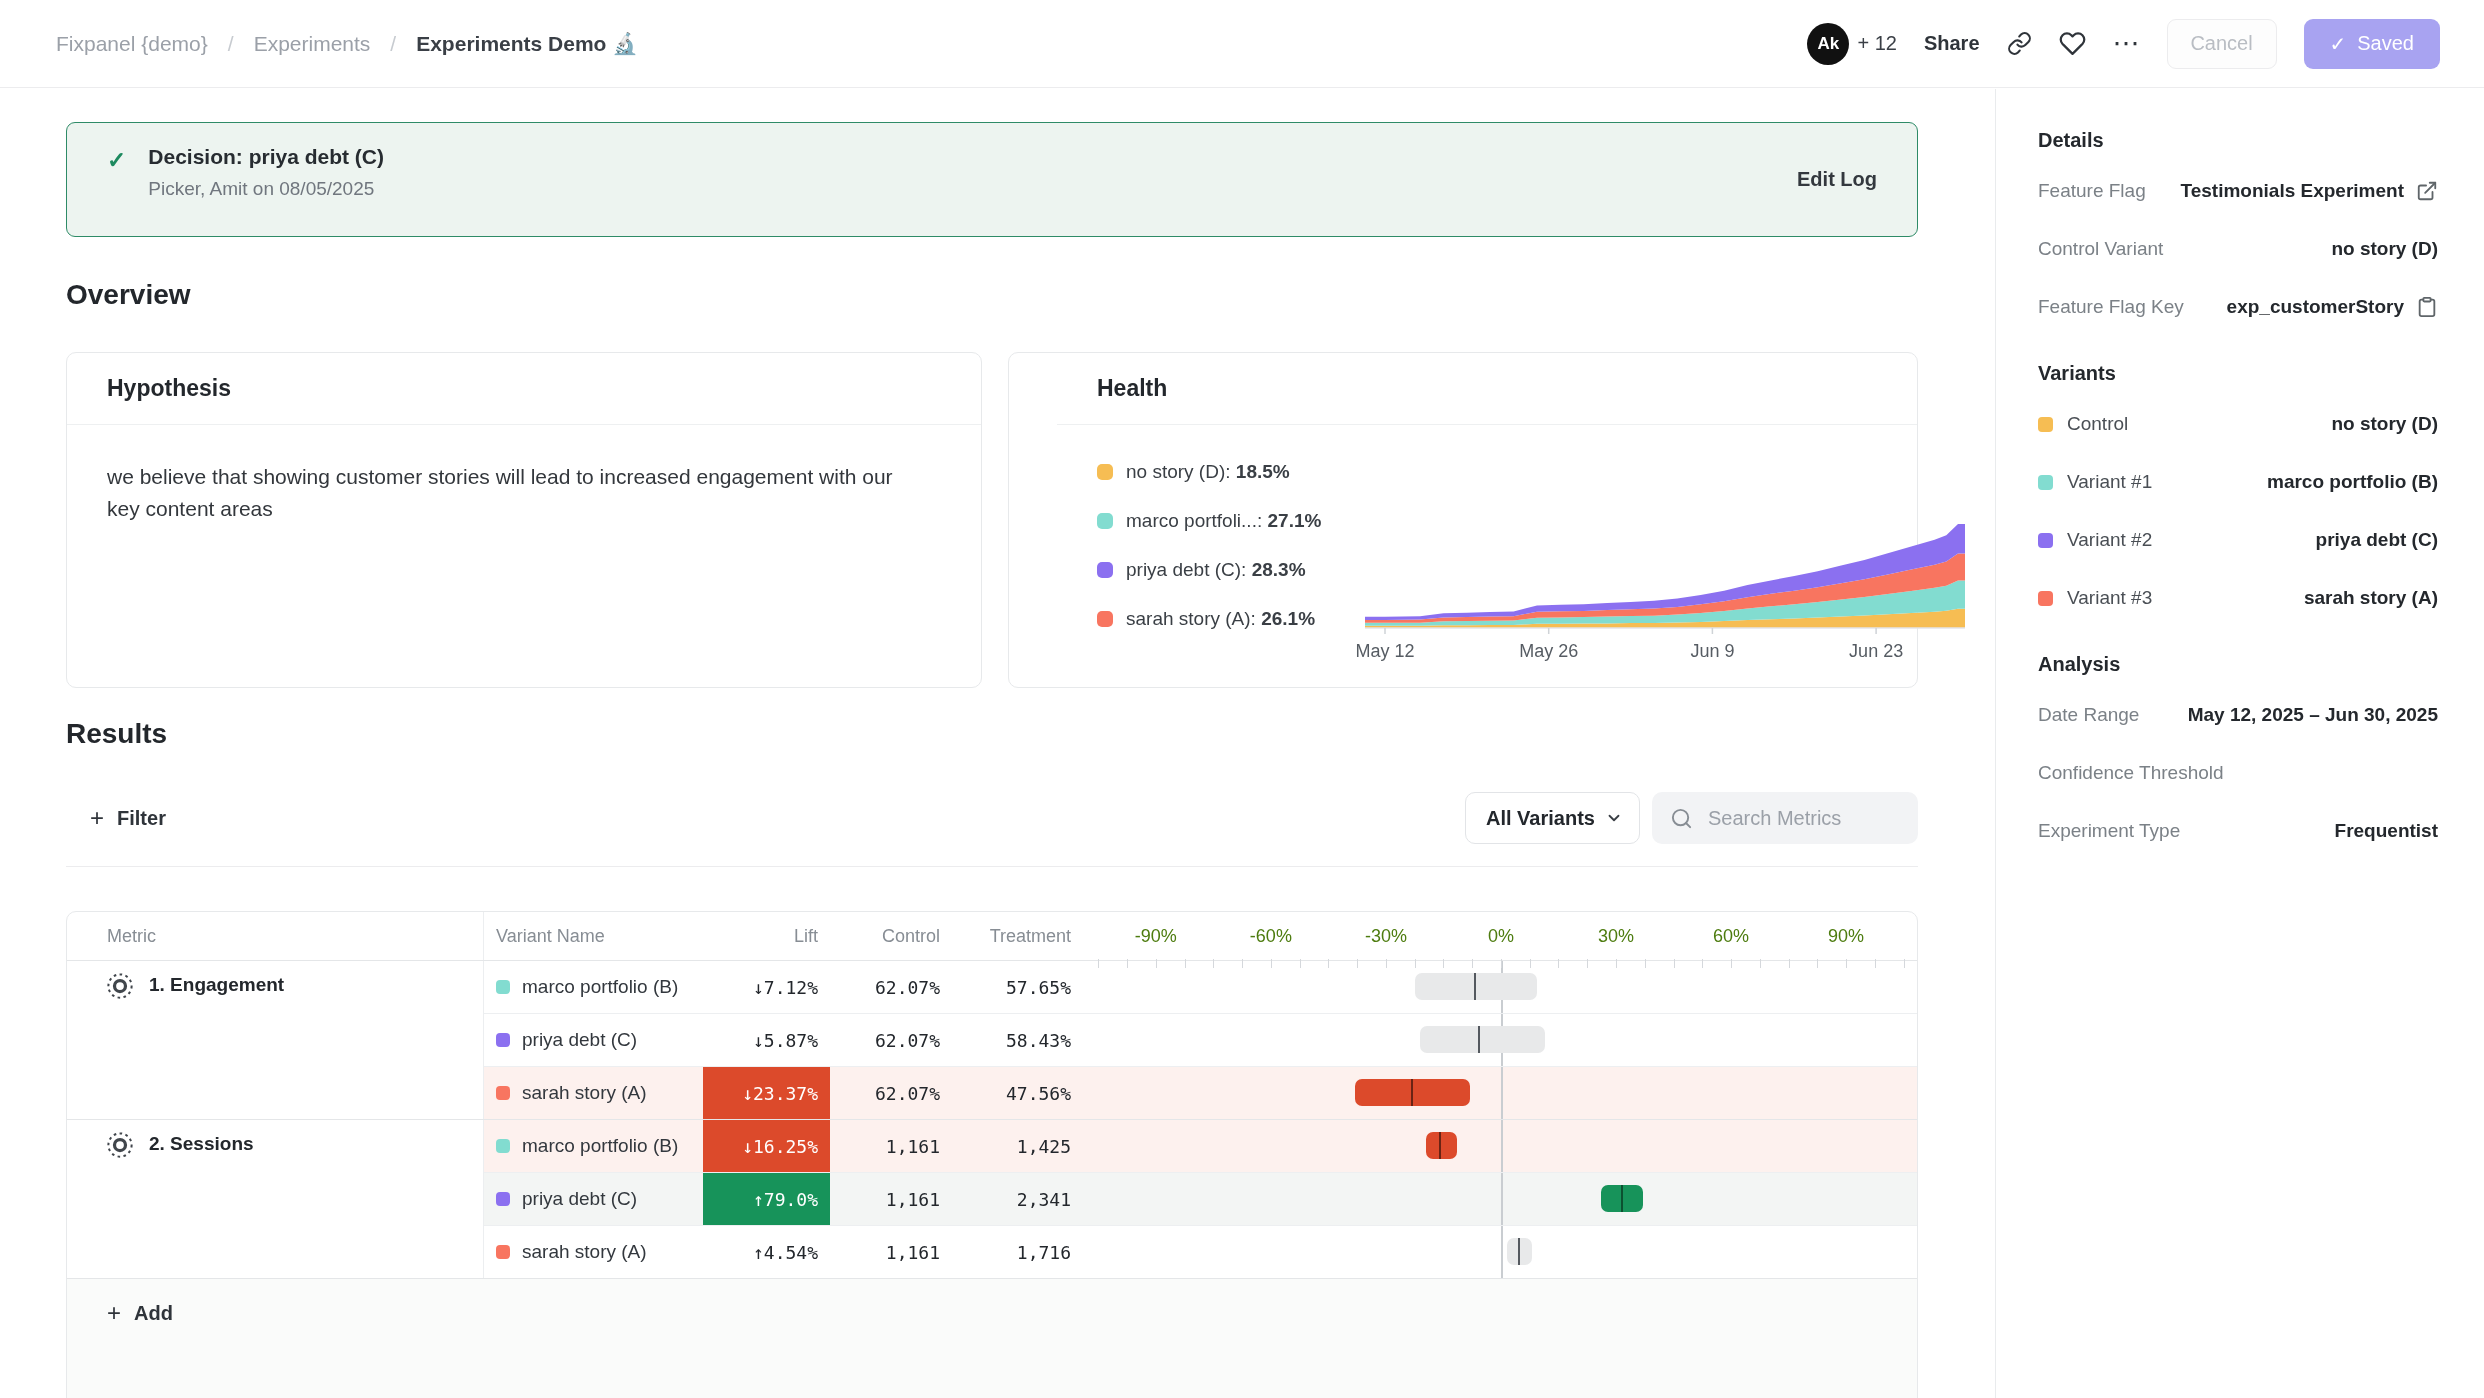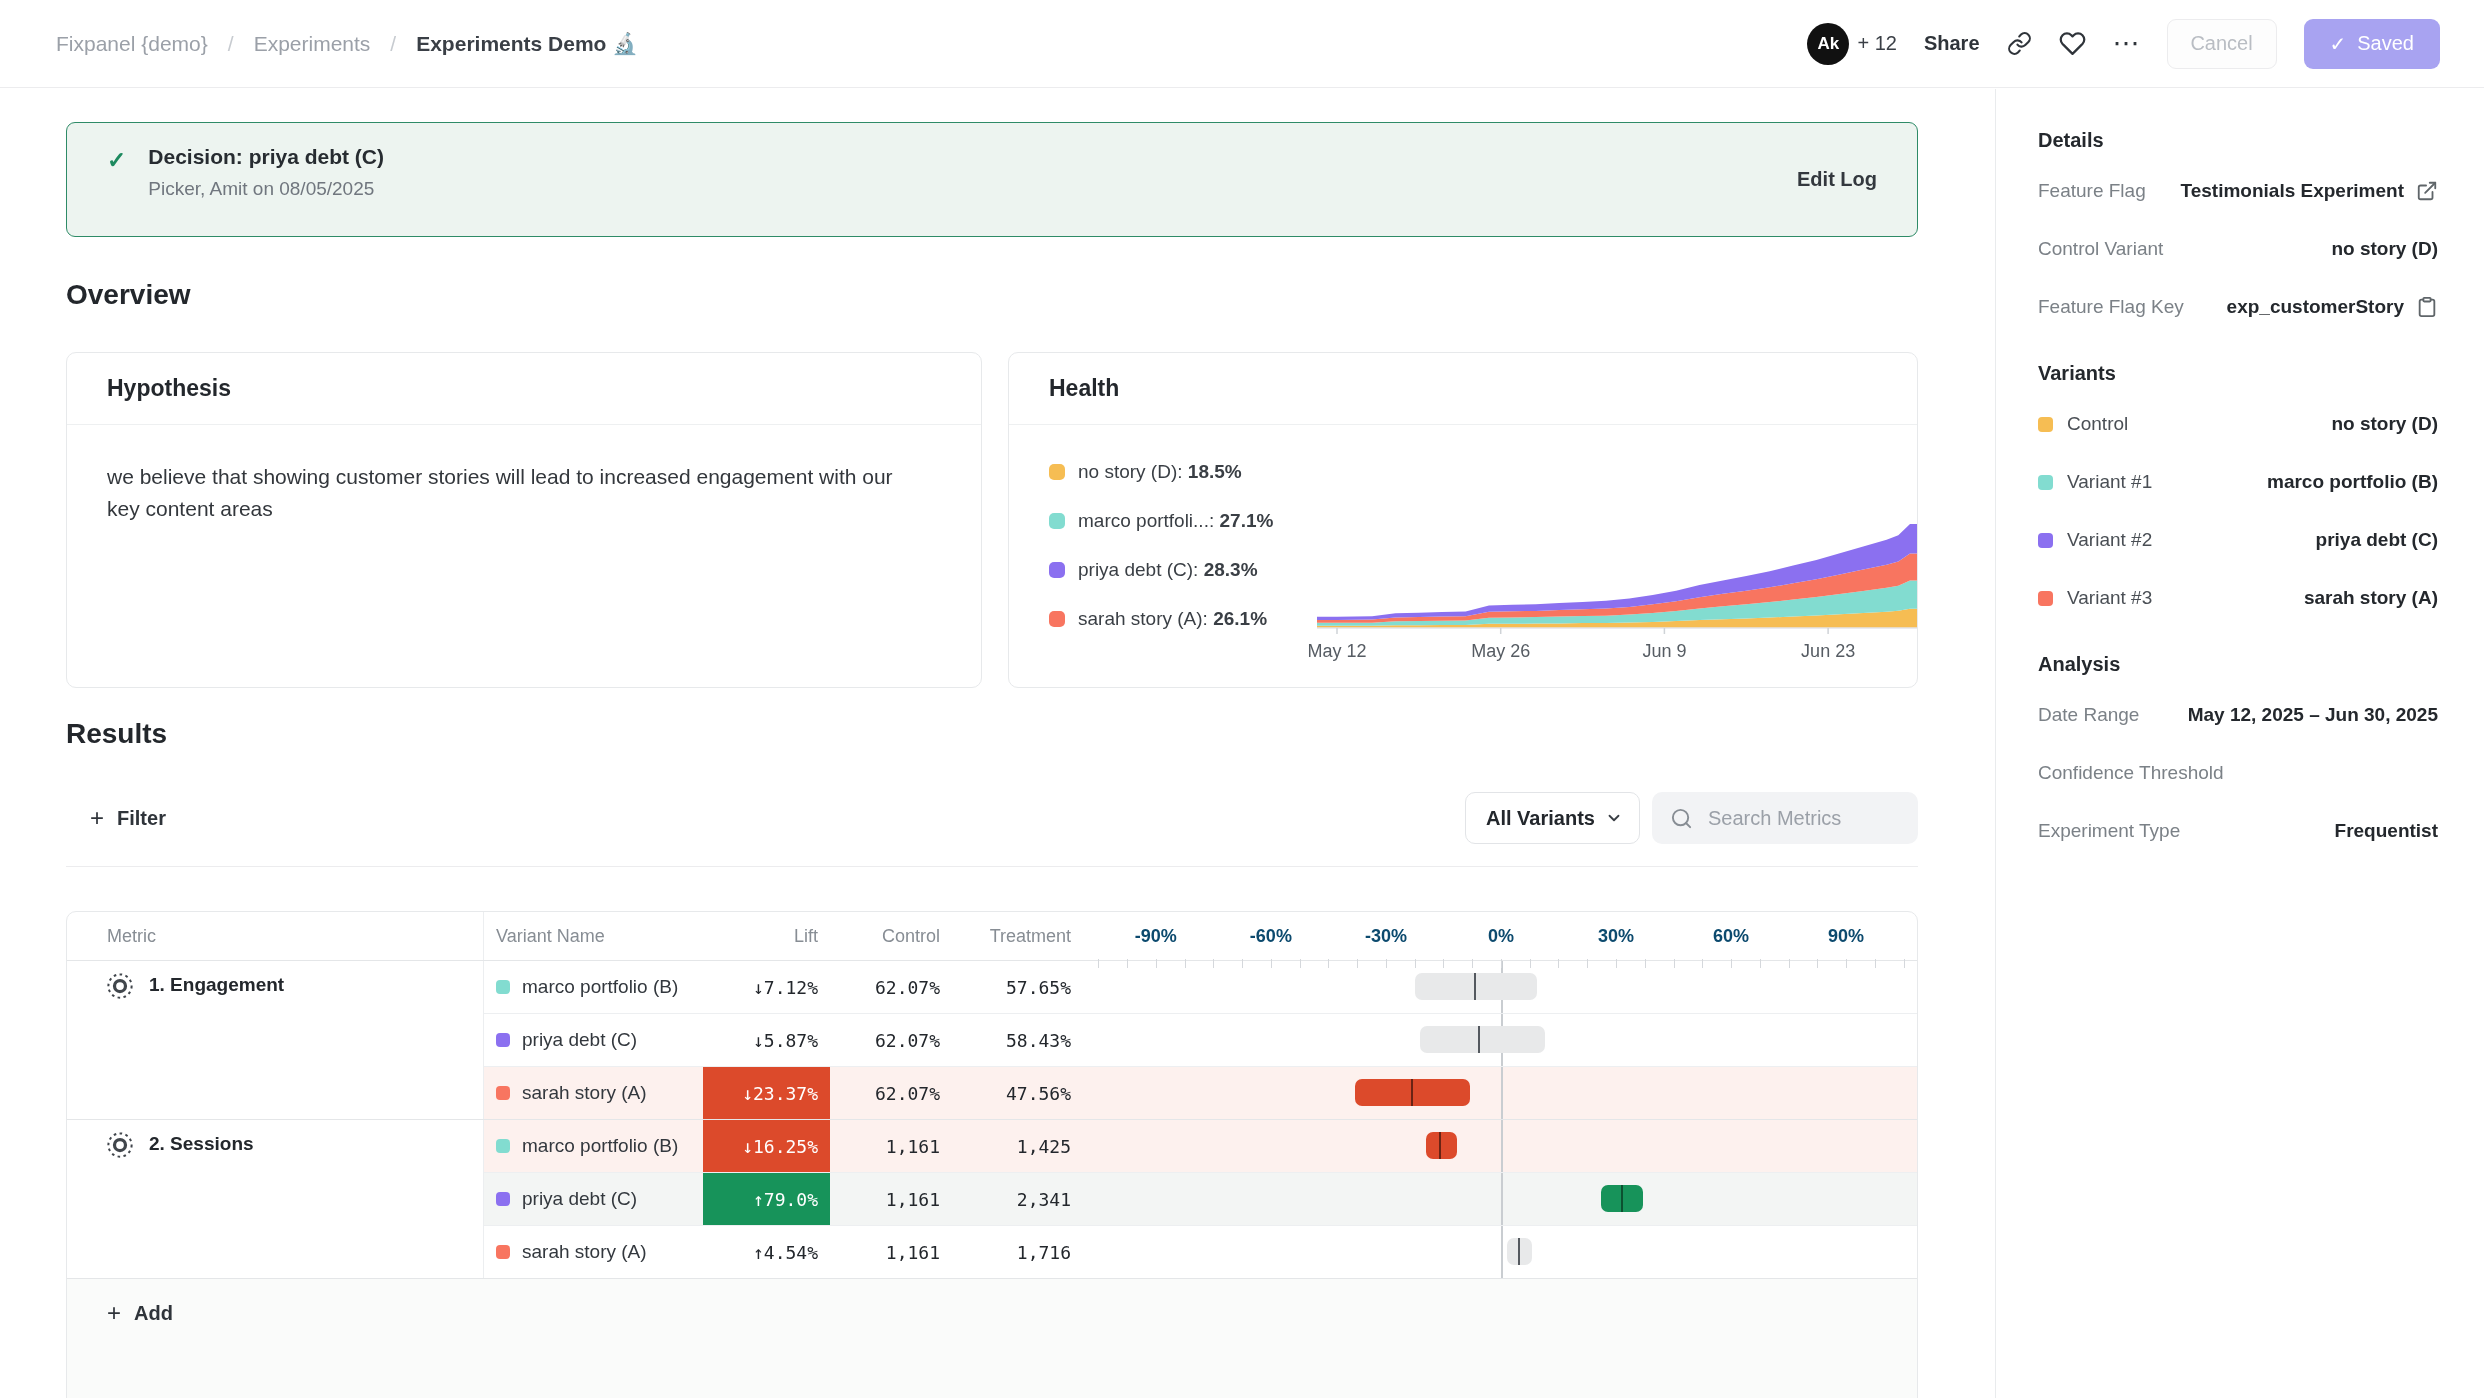--- a/index.html
+++ b/index.html
@@ -36,21 +36,21 @@
   .banner-check{color:#1d8a5f;font-size:23px;font-weight:bold;margin-right:22px;align-self:flex-start;margin-top:24px;}
   .banner-text{display:flex;flex-direction:column;gap:9px;padding-top:22px;align-self:flex-start;}
   .banner-title{font-size:21px;font-weight:bold;color:#272c31;}
   .banner-sub{font-size:19px;color:#70767e;}
   .banner-action{margin-left:auto;font-size:20px;font-weight:bold;color:#33383e;cursor:pointer;}
   
   .h-section{position:absolute;left:66px;font-size:28px;font-weight:bold;color:#23272c;}
   .cards{position:absolute;left:66px;top:263px;width:1852px;height:336px;display:flex;gap:26px;}
   .card{background:#fff;border:1px solid #e7e9eb;border-radius:10px;box-sizing:border-box;}
   .card.hypo{width:916px;height:336px;}
-  .card.health{width:910px;height:336px;}
+  .card.health{width:910px;height:336px;padding-left:48px;}
   .card-head{height:71px;display:flex;align-items:center;padding:0 40px;border-bottom:1px solid #eef0f1;
     font-size:23px;font-weight:bold;color:#23272c;}
   .hypo-body{padding:36px 60px 0 40px;font-size:21px;line-height:32px;color:#33373c;}
   .health-body{display:flex;padding:26px 16px 0 40px;height:238px;box-sizing:border-box;}
   .legend{display:flex;flex-direction:column;gap:27px;padding-top:10px;width:268px;flex:none;}
   .legend-item{display:flex;align-items:center;gap:13px;font-size:19px;color:#3a3f45;}
   .legend-swatch{width:16px;height:16px;border-radius:5px;flex:none;}
   .legend-value{font-weight:bold;}
   .chart-wrap{width:600px;margin-left:auto;position:relative;align-self:flex-end;}
   .chart-labels{position:relative;height:28px;}
@@ -79,21 +79,21 @@
   .col-metric{width:417px;flex:none;text-align:right;}
   .col-variant{width:219px;flex:none;}
   .col-lift{width:127px;flex:none;}
   .col-control{width:122px;flex:none;}
   .col-treatment{width:131px;flex:none;}
   .col-plot{flex:1;}
   .pm-header .col-metric{padding-left:40px;border-right:1px solid #eceef0;}
   .pm-header .col-variant{padding-left:12px;}
   .pm-header .col-lift,.pm-header .col-control,.pm-header .col-treatment{justify-content:flex-end;padding-right:12px;}
   .pm-axis{position:relative;}
-  .axis-label{position:absolute;top:50%;transform:translate(-50%,-50%);color:#0c4a6e;white-space:nowrap;font-weight:bold;}
+  .axis-label{position:absolute;top:50%;transform:translate(-50%,-50%);color:#4d7c0f;white-space:nowrap;}
   .pm-ticks{position:absolute;top:47px;left:0;right:0;height:10px;pointer-events:none;z-index:2;}
   .tick{position:absolute;top:0;width:1px;height:9px;background:#d5d8dc;}
   .pm-body{flex:none;}
   .pm-group{display:flex;}
   .pm-group-border{border-top:1px solid #e4e6e8;}
   .pm-metric-cell{width:417px;flex:none;box-sizing:border-box;border-right:1px solid #eceef0;
     padding:13px 0 0 38px;display:flex;align-items:flex-start;gap:14px;background:#fff;}
   .metric-icon{color:#41464c;flex:none;margin-top:-3px;}
   .pm-metric-name{font-size:19px;font-weight:bold;color:#23272c;}
   .pm-rows{flex:1;display:flex;flex-direction:column;}

